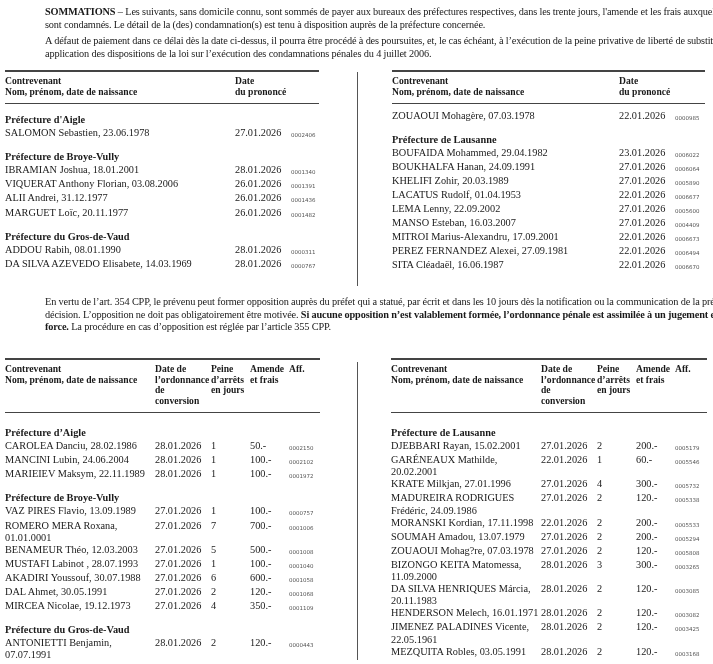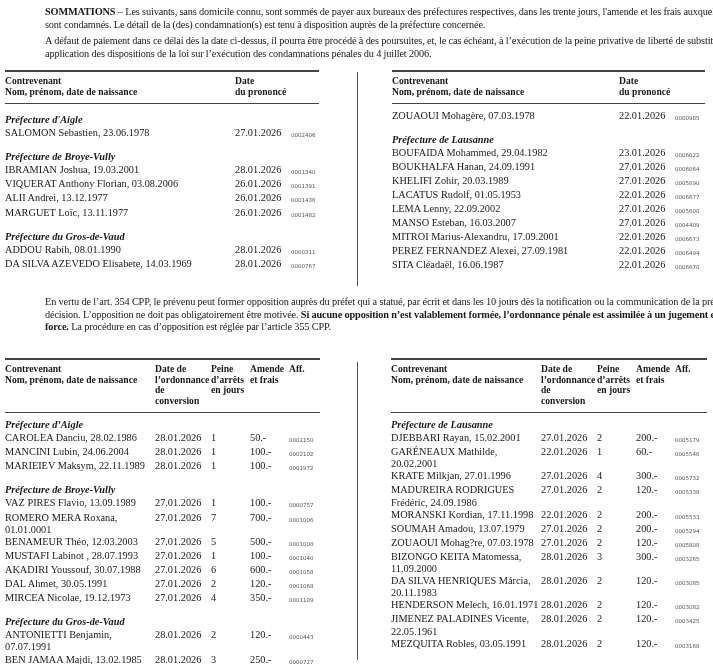--- a/index.html
+++ b/index.html
@@ -10,22 +10,22 @@
     .intro p { margin-bottom: 4px; }
     .intro b { font-weight: bold; }
 
     .col { position: absolute; }
     .vline { position: absolute; width: 1px; background: #555; }
 
     table { border-collapse: collapse; width: 100%; font-size: 10.3px; }
     thead th { font-weight: bold; text-align: left; vertical-align: top; font-size: 9.6px; line-height: 10.5px; padding: 4px 0 6px 0; }
     thead tr { border-top: 2px solid #444; border-bottom: 1.5px solid #444; }
     td { vertical-align: top; line-height: 12.1px; padding: 0; }
-    .pref td { font-weight: bold; padding-top: 10px; padding-bottom: 1px; font-style: italic; }
-    .pref.first td { padding-top: 6px; }
+    .pref td { font-weight: bold; padding-top: 10px; padding-bottom: 1px; }
+    .pref.first td { padding-top: 14px; }
     .aff { font-family: "DejaVu Sans", sans-serif; font-size: 5.5px; color: #555; padding-top: 2px; }
     .spacer td { height: 6px; }
   </style>
 </head>
 <body>
 
 <div class="intro" style="top:6px;">
   <p><b>SOMMATIONS</b><span> – Les suivants, sans domicile connu, sont sommés de payer aux bureaux des préfectures respectives, dans les trente jours, l'amende et les frais auxquels ils sont condamnés. Le détail de la (des) condamnation(s) est tenu à disposition auprès de la préfecture concernée.</span></p>
   <p>A défaut de paiement dans ce délai dès la date ci-dessus, il pourra être procédé à des poursuites, et, le cas échéant, à l’exécution de la peine privative de liberté de substitution, en application des dispositions de la loi sur l’exécution des condamnations pénales du 4 juillet 2006.</p>
 </div>
@@ -49,36 +49,36 @@
         </tr>
         <tr>
           <td>SALOMON Sebastien, 23.06.1978</td>
           <td>27.01.2026</td>
           <td class="aff">0002406</td>
         </tr>
         <tr class="pref">
           <td colspan="3">Préfecture de Broye-Vully</td>
         </tr>
         <tr>
-          <td>IBRAMIAN Joshua, 19.03.2001</td>
+          <td>IBRAMIAN Joshua, 18.01.2001</td>
           <td>28.01.2026</td>
           <td class="aff">0001340</td>
         </tr>
         <tr>
           <td>VIQUERAT Anthony Florian, 03.08.2006</td>
           <td>26.01.2026</td>
           <td class="aff">0001391</td>
         </tr>
         <tr>
-          <td>ALII Andrei, 13.12.1977</td>
+          <td>ALII Andrei, 31.12.1977</td>
           <td>26.01.2026</td>
           <td class="aff">0001436</td>
         </tr>
         <tr>
-          <td>MARGUET Loïc, 13.11.1977</td>
+          <td>MARGUET Loïc, 20.11.1977</td>
           <td>26.01.2026</td>
           <td class="aff">0001482</td>
         </tr>
         <tr class="pref">
           <td colspan="3">Préfecture du Gros-de-Vaud</td>
         </tr>
         <tr>
           <td>ADDOU Rabih, 08.01.1990</td>
           <td>28.01.2026</td>
           <td class="aff">0000311</td>
@@ -128,21 +128,21 @@
           <td>BOUKHALFA Hanan, 24.09.1991</td>
           <td>27.01.2026</td>
           <td class="aff">0006064</td>
         </tr>
         <tr>
           <td>KHELIFI Zohir, 20.03.1989</td>
           <td>27.01.2026</td>
           <td class="aff">0005890</td>
         </tr>
         <tr>
-          <td>LACATUS Rudolf, 01.05.1953</td>
+          <td>LACATUS Rudolf, 01.04.1953</td>
           <td>22.01.2026</td>
           <td class="aff">0006677</td>
         </tr>
         <tr>
           <td>LEMA Lenny, 22.09.2002</td>
           <td>27.01.2026</td>
           <td class="aff">0005600</td>
         </tr>
         <tr>
           <td>MANSO Esteban, 16.03.2007</td>

